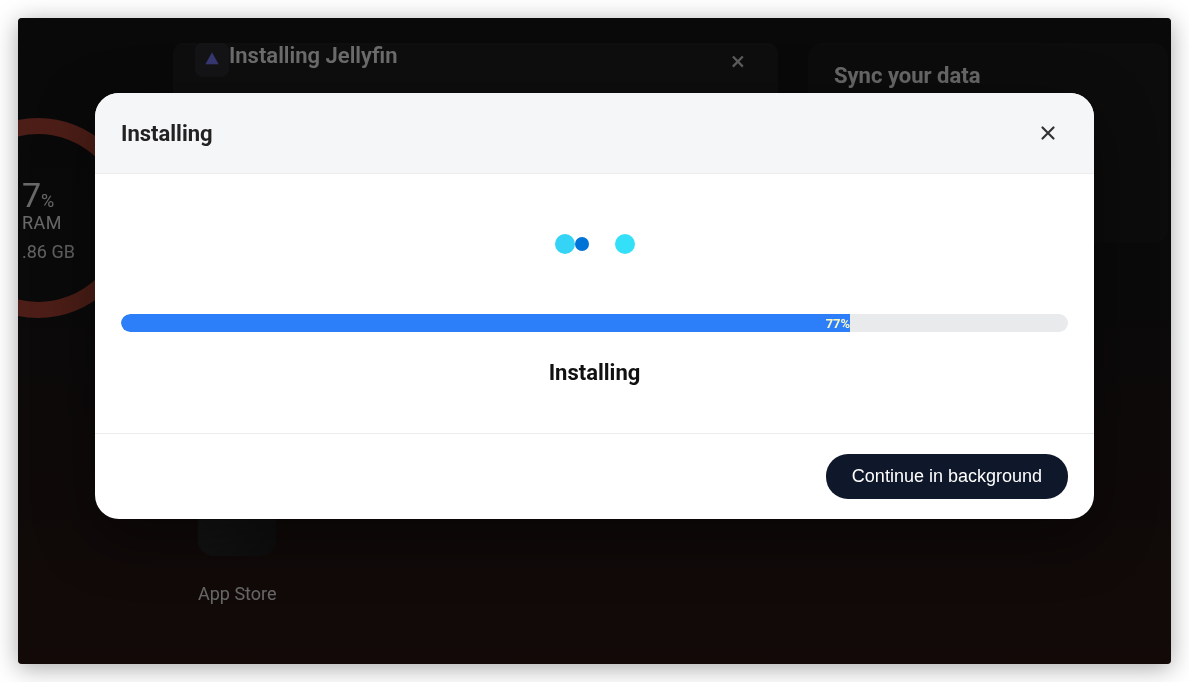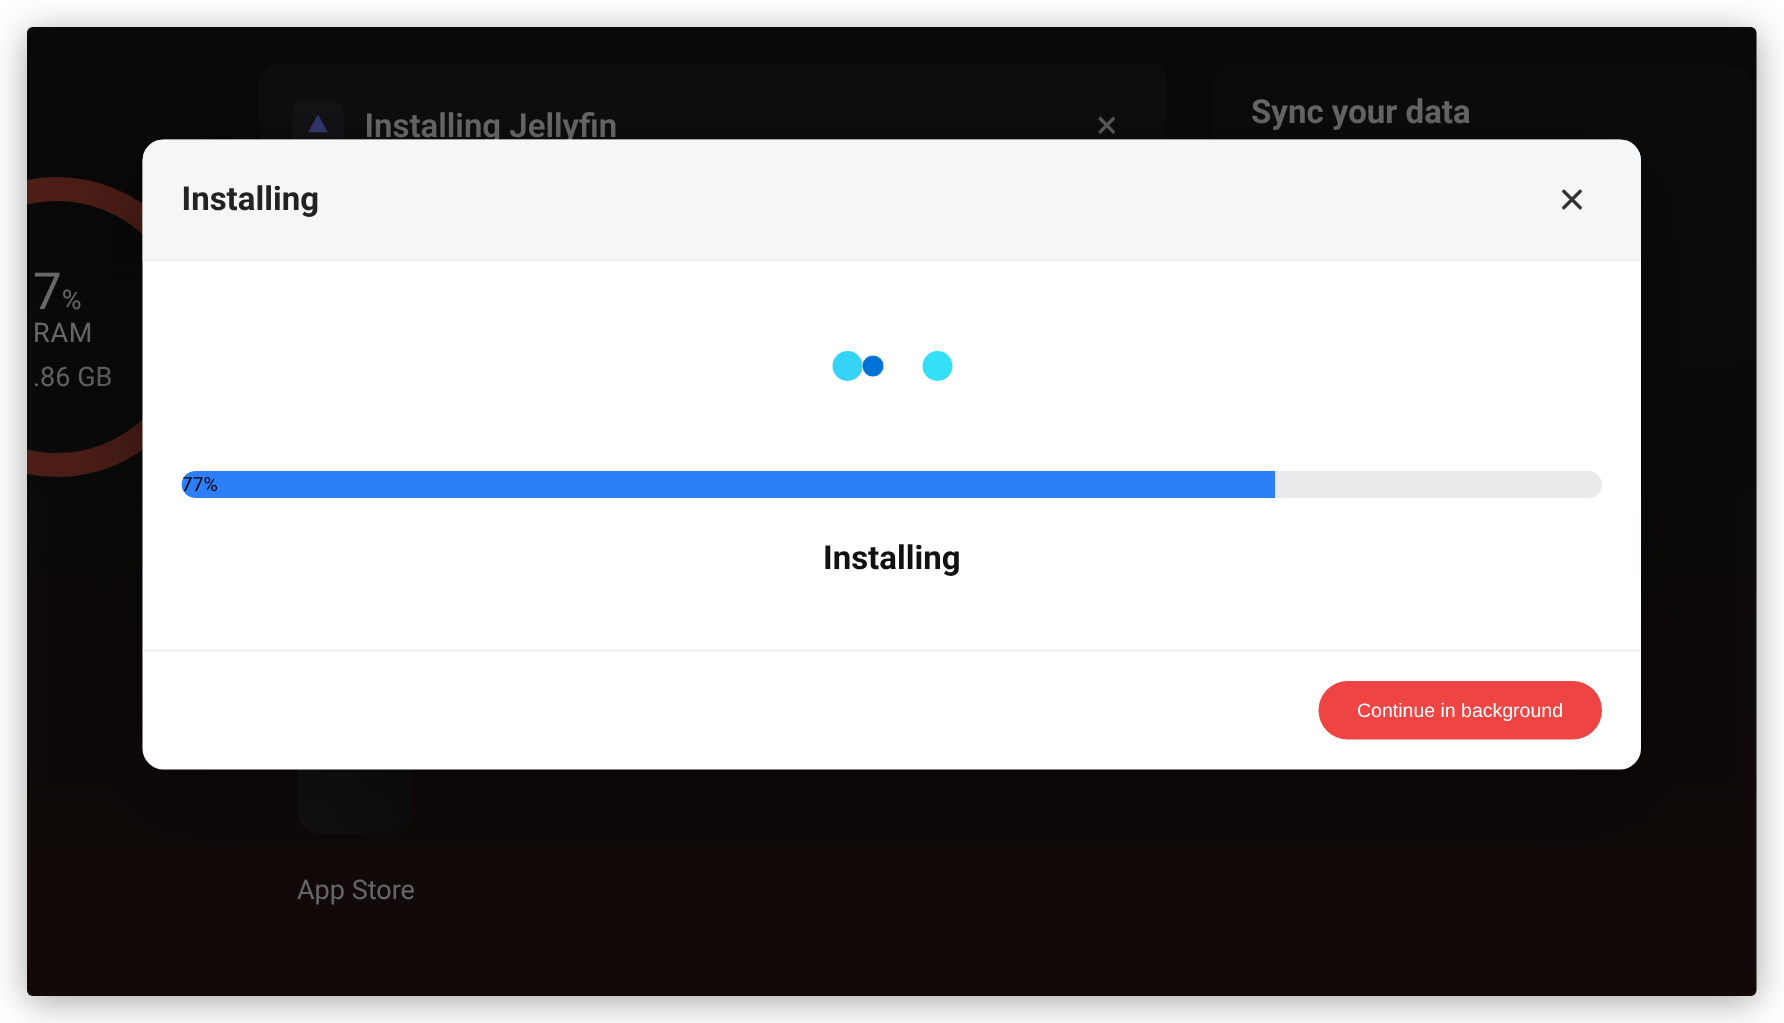--- a/index.html
+++ b/index.html
@@ -30,23 +30,22 @@
   }
 
   
   .toast {
     position: absolute;
     left: 155px; top: 25px;
     width: 605px; height: 82px;
     background: #202020;
     border-radius: 10px;
     display: flex;
-    align-items: center;
+    align-items: flex-start;
     padding: 0 22px;
-    gap: 14px;
     color: #e9e9e9;
   }
   .toast .icon-wrap {
     width: 34px; height: 34px;
     background: #2e2e34;
     border-radius: 8px;
     display: flex; align-items: center; justify-content: center;
     color: #7a7cff;
   }
   .toast .icon-wrap svg { display: block; }
@@ -101,21 +100,21 @@
     background: linear-gradient(135deg,#343434,#1f1f1f);
     margin-bottom: 14px;
   }
 
   
   .modal {
     position: absolute;
     left: 95px; right: 95px;
     top: 93px;
     background: #ffffff;
-    border-radius: 14px;
+    border-radius: 24px;
     box-shadow: 0 18px 60px rgba(0,0,0,0.45);
     overflow: hidden;
   }
   .modal-head {
     background: #f5f6f7;
     padding: 20px 26px;
     display: flex; align-items: center;
     border-bottom: 1px solid #ededed;
   }
   .modal-head .title { font-size: 22px; font-weight: 700; color: #222; }
@@ -151,36 +150,36 @@
     width: 100%; height: 18px;
     background: #e8eaec;
     border-radius: 10px;
     overflow: hidden;
     margin-bottom: 28px;
   }
   .progress .bar {
     height: 100%;
     background: #2d7ff9;
     border-radius: 10px 0 0 10px;
-    display: flex; align-items: center; justify-content: flex-start;
-    color: #000000; font-weight: 400; font-size: 13px;
+    display: flex; align-items: center; justify-content: flex-end;
+    color: #fef9c3; font-weight: 700; font-size: 13px;
   }
 
   .status { font-size: 22px; font-weight: 700; color: #111; }
 
   .modal-foot {
     border-top: 1px solid #ececec;
     padding: 20px 26px;
     display: flex; justify-content: flex-end;
   }
   .btn-primary {
-    background: #ef4444;
+    background: #0f172a;
     color: #fff;
     border: none;
-    font-size: 13px;
+    font-size: 18px;
     padding: 12px 26px;
     border-radius: 22px;
     cursor: pointer;
   }
 </style>
 </head>
 <body>
 
 <div class="bg">
 

